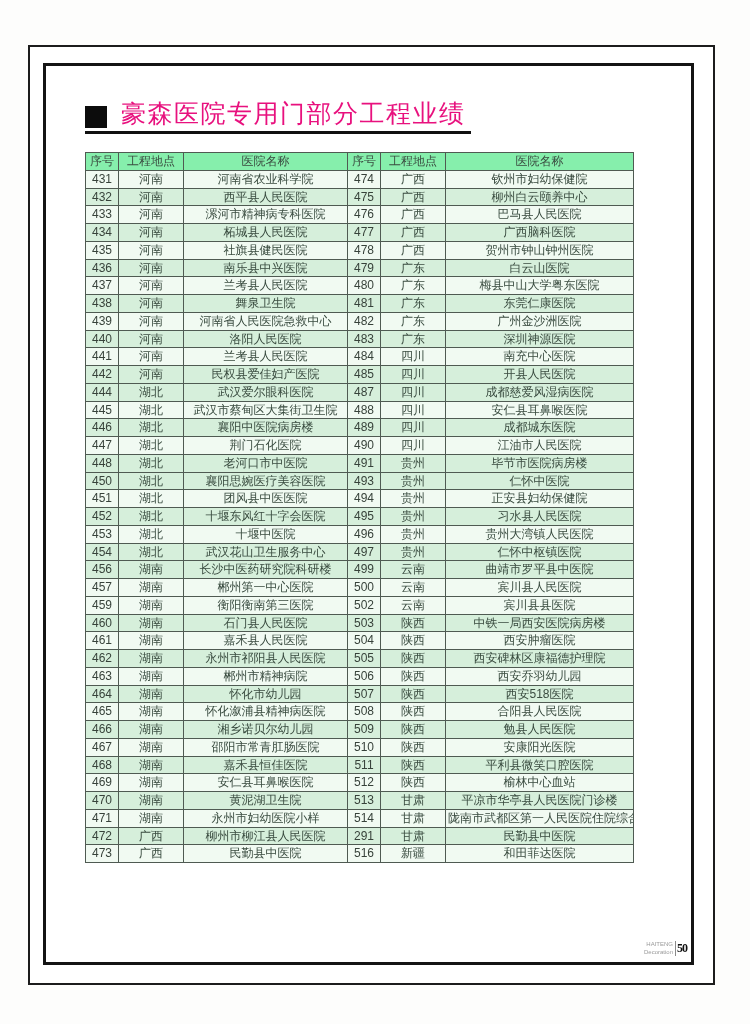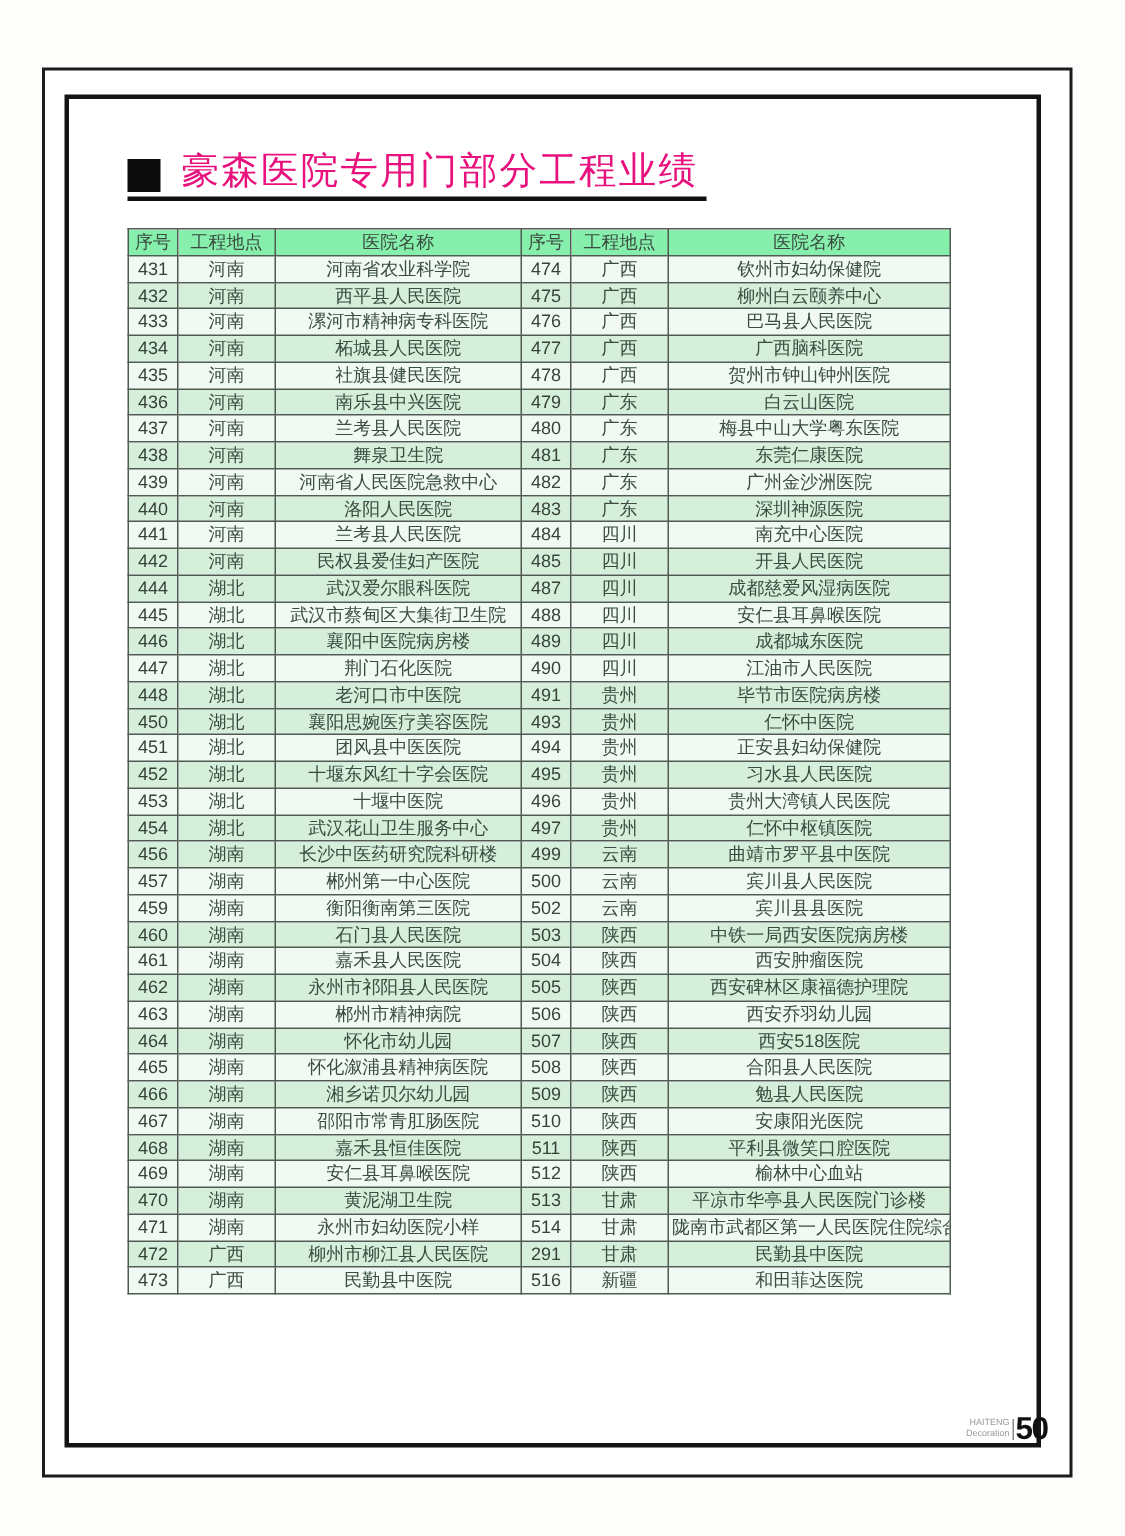--- a/index.html
+++ b/index.html
@@ -54,21 +54,21 @@
   .footer{
     position:absolute;left:644px;top:941px;
     display:flex;align-items:center;
   }
   .footer .brand{
     font-size:6px;color:#9a9a9a;text-align:right;line-height:1.2;
     border-right:1px solid #8a8a8a;padding-right:2px;margin-right:1px;
     transform-origin:right center;
   }
   .footer .pageno{
-    font-size:21px;font-weight:bold;color:#101010;letter-spacing:-1px;
+    font-size:12px;font-weight:bold;color:#101010;letter-spacing:-1px;font-family:Liberation Serif, serif;
   }
 </style>
 </head>
 <body>
 
 <div class="page">
   <div class="outer-frame"></div>
   <div class="inner-frame"></div>
 
   <div class="title-row">

